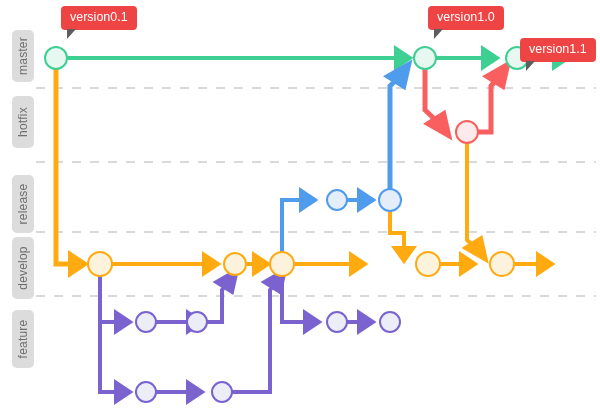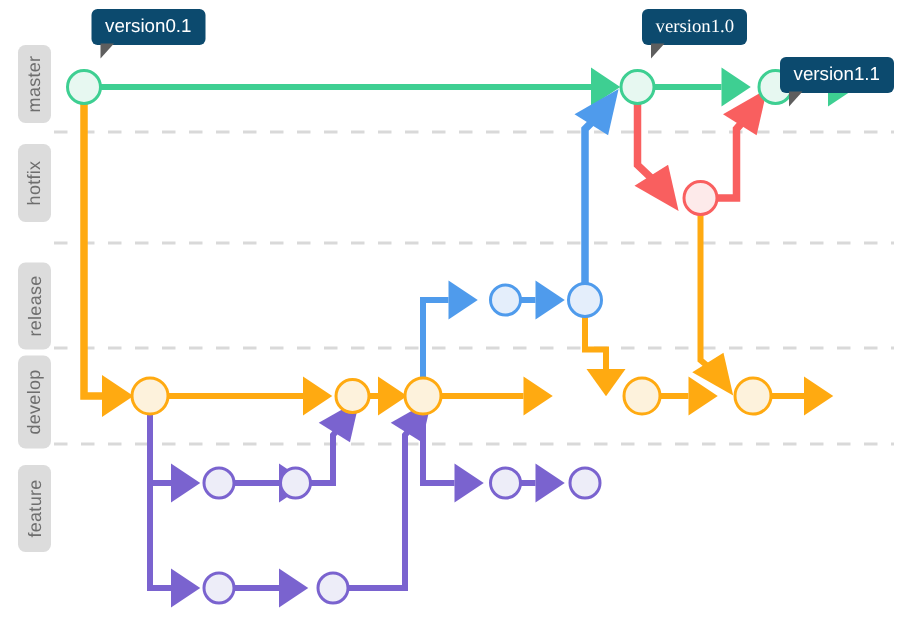--- a/index.html
+++ b/index.html
@@ -28,21 +28,21 @@
   }
   .lane-label span{
     transform:rotate(-90deg);
     white-space:nowrap;
     display:block;
   }
 
   
   .tag{
     position:absolute;
-    background:#0c4a6e;
+    background:#ef4444;
     color:#ffffff;
     font-size:12.5px;
     border-radius:4px;
     padding:5px 9px 6px 9px;
     white-space:nowrap;
     line-height:1;
   }
   .tag:after{
     content:"";
     position:absolute;
@@ -194,16 +194,16 @@
       </div>
       <div class="lane-label" style="left: 12px; top: 237px; height: 62px;">
         <span>develop</span>
       </div>
       <div class="lane-label" style="left: 12px; top: 310px; height: 58px;">
         <span>feature</span>
       </div>
     </div>
   <div id="tags-layer">
       <div class="tag" style="left: 61px; top: 6px;">version0.1</div>
-      <div class="tag" style="left: 428px; top: 6px; font-family: Liberation Serif, serif;">version1.0</div>
+      <div class="tag" style="left: 428px; top: 6px;">version1.0</div>
       <div class="tag" style="left: 520px; top: 6px; margin-top: 32px;">version1.1</div>
     </div>
 </div>
 
 </body></html>

